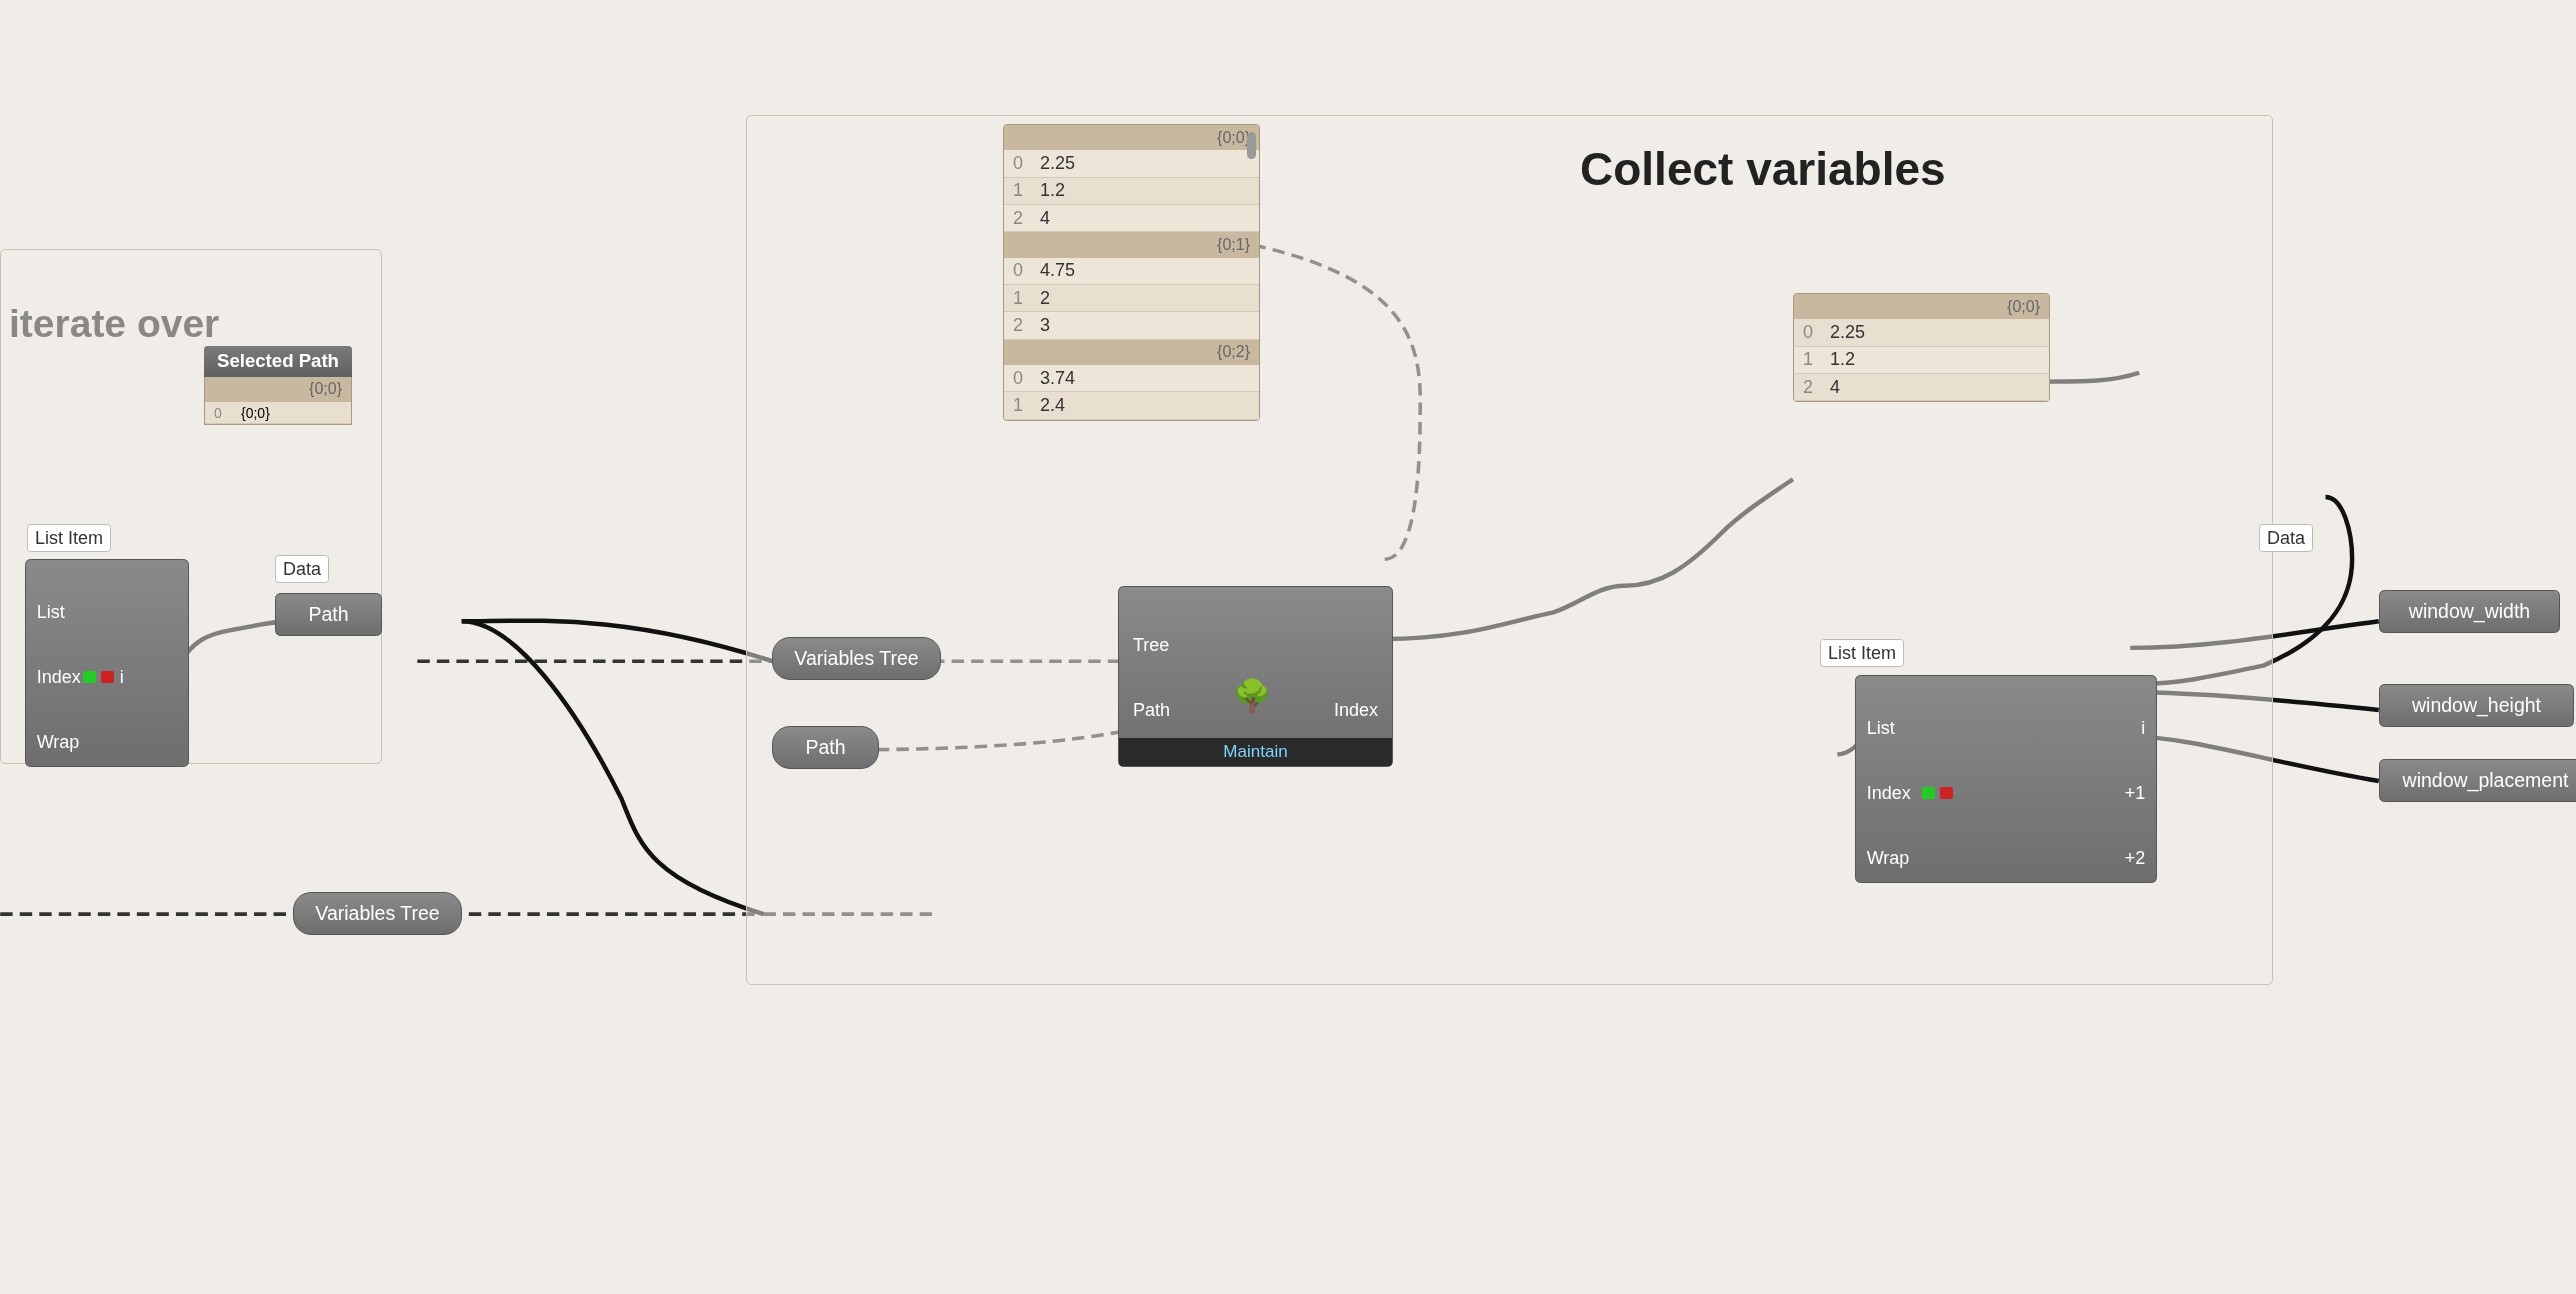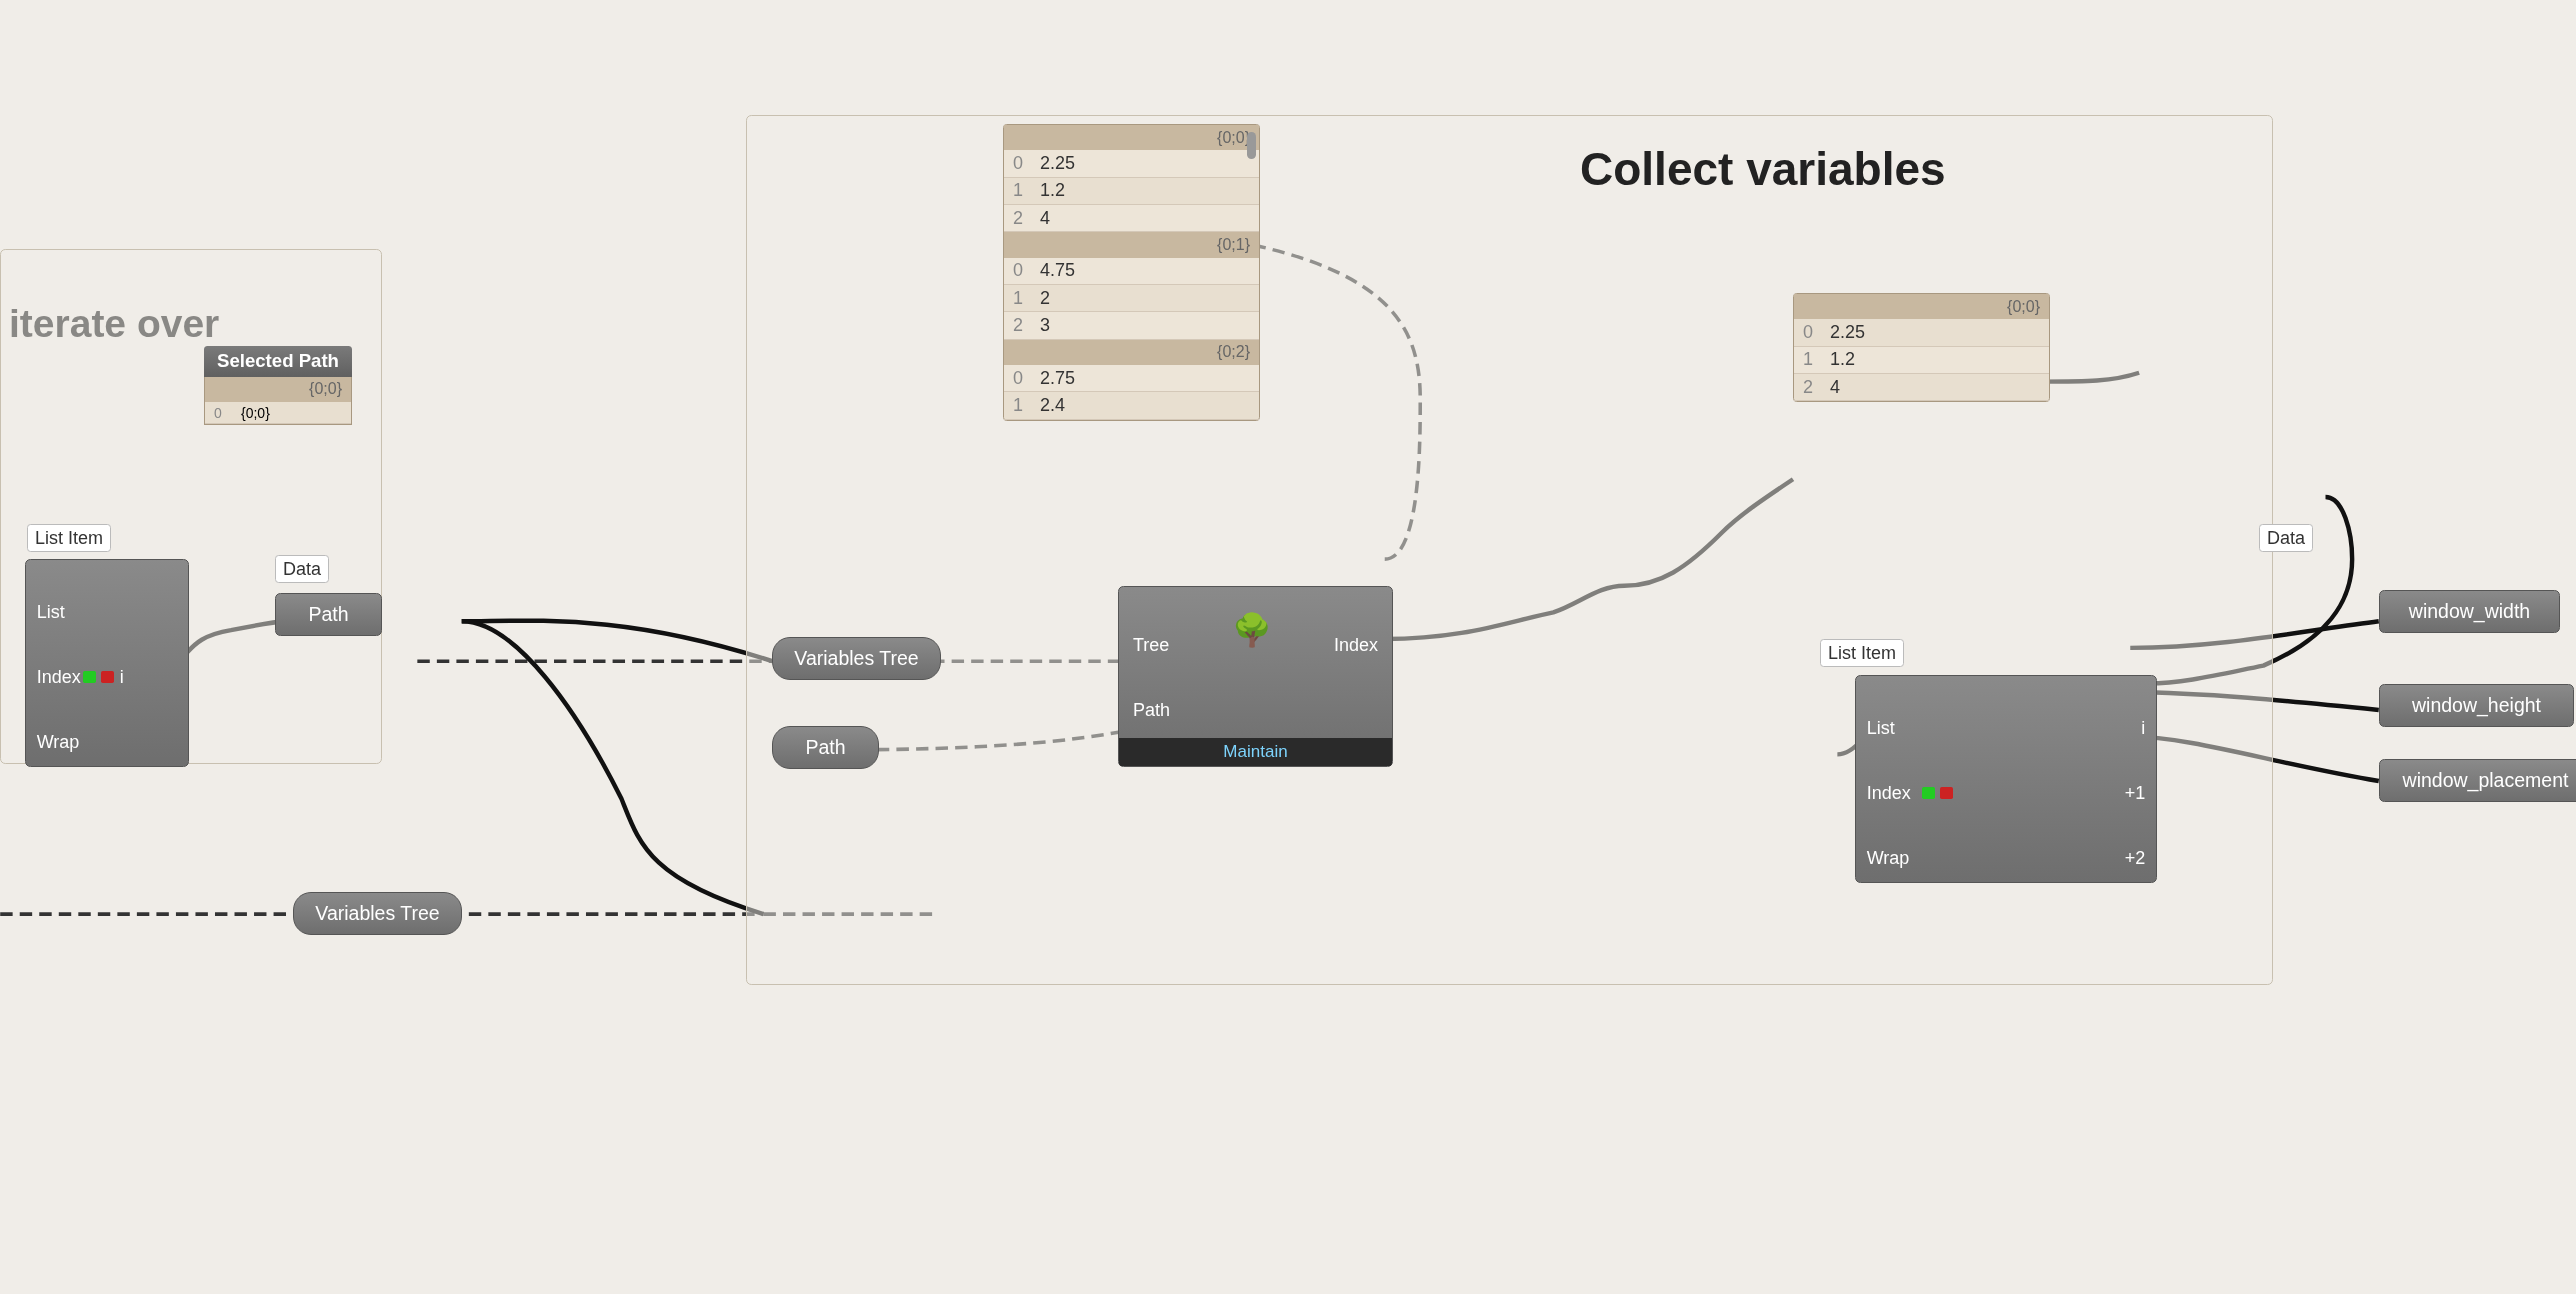--- a/index.html
+++ b/index.html
@@ -282,32 +282,32 @@
         <span class="idx">1</span>
         <span>2</span>
       </div>
     <div class="data-panel-row">
         <span class="idx">2</span>
         <span>3</span>
       </div>
     <div class="data-panel-subheader">{0;2}</div>
     <div class="data-panel-row">
         <span class="idx">0</span>
-        <span>2.75</span>
+        <span>3.74</span>
       </div>
     <div class="data-panel-row">
         <span class="idx">1</span>
         <span>2.4</span>
       </div>
   </div>
 
   <div class="node-label" style="left:1118px; top:710px;">Tree Branch</div>
 
   <div class="node" style="left:1118px; top:586px; width:275px; padding:0;">
-    <div class="node-body" style="display:flex; align-items:flex-start; justify-content:space-between; padding:10.7px 14px;">
+    <div class="node-body" style="display:flex; align-items:flex-end; justify-content:space-between; padding:10.7px 14px;">
       <div>
         <div class="port-row">
             <span>Tree</span>
           </div>
         <div class="port-row">
             <span>Path</span>
           </div>
       </div>
       <div style="font-size:32px;">🌳</div>
       <div>

